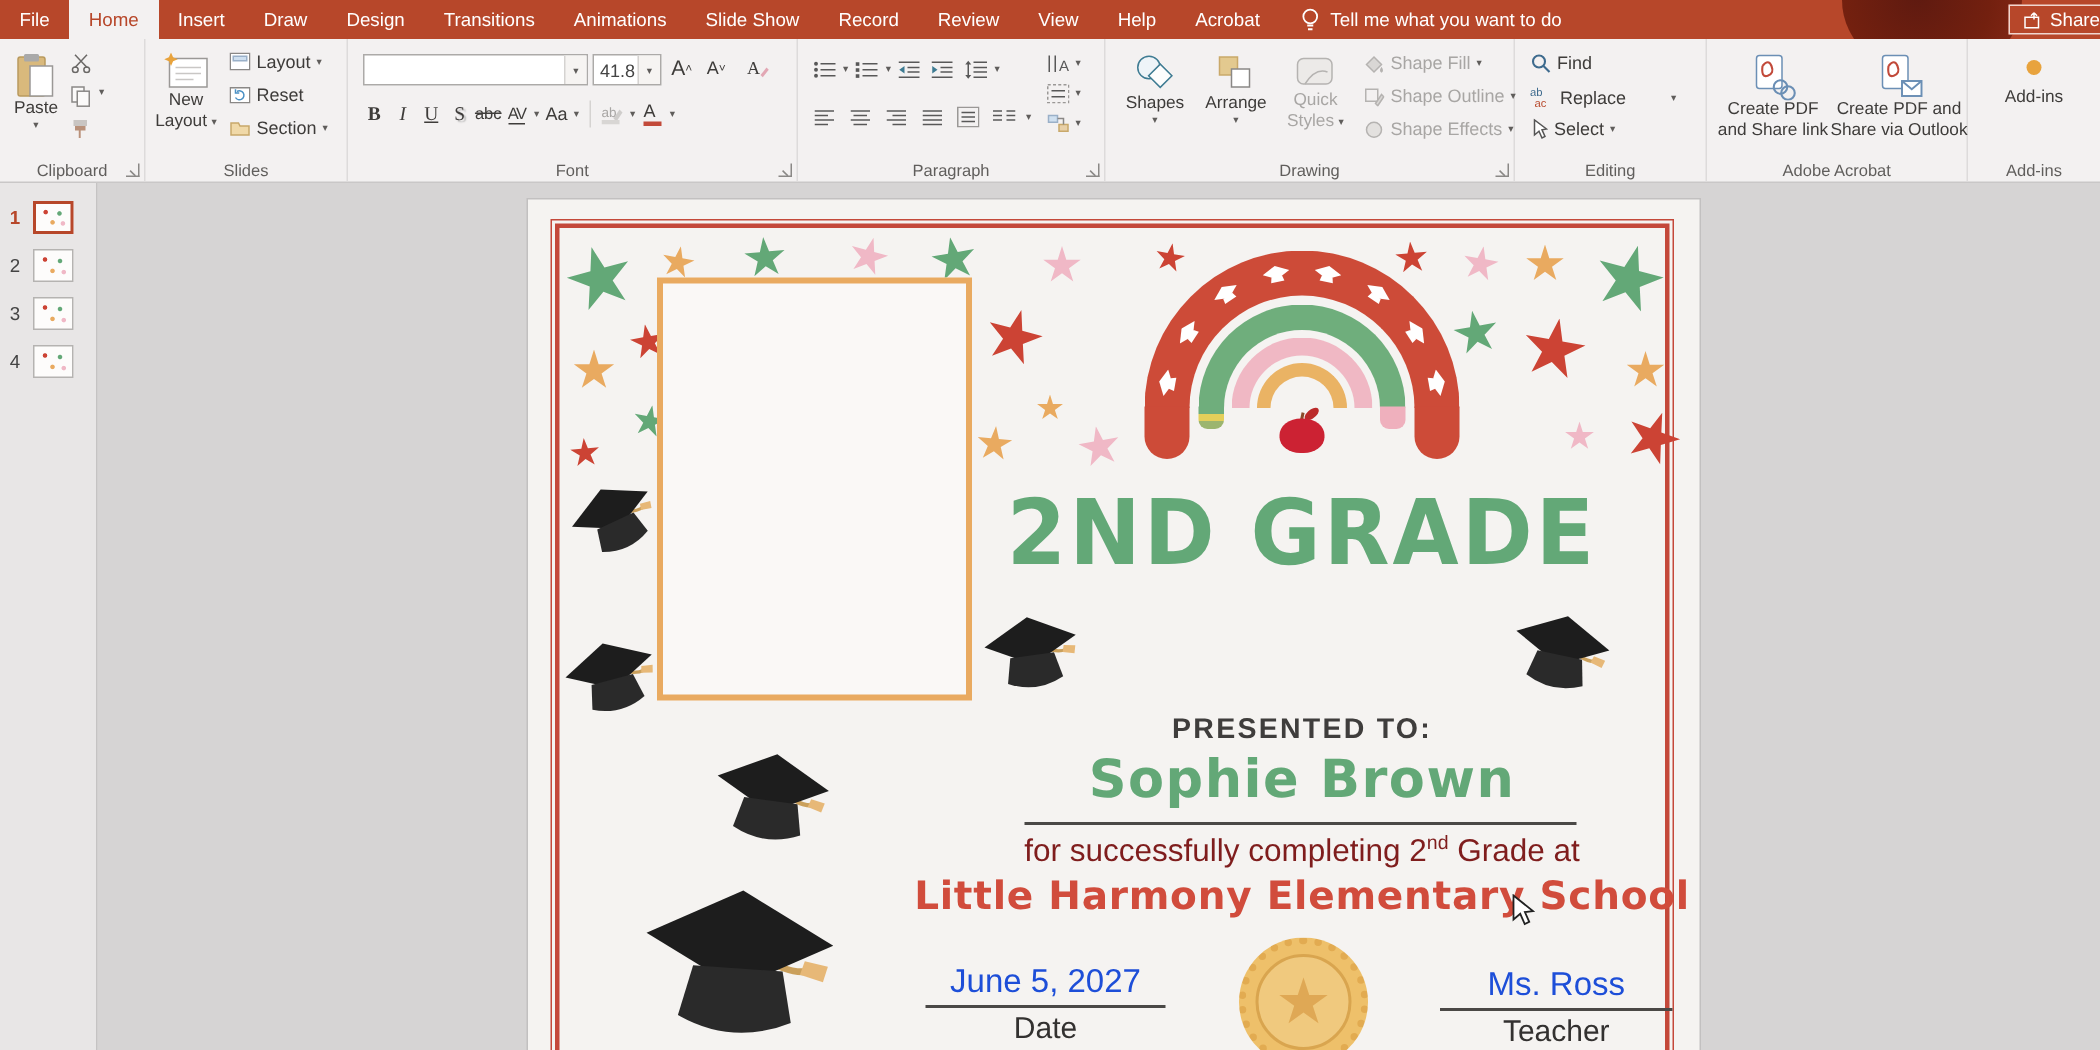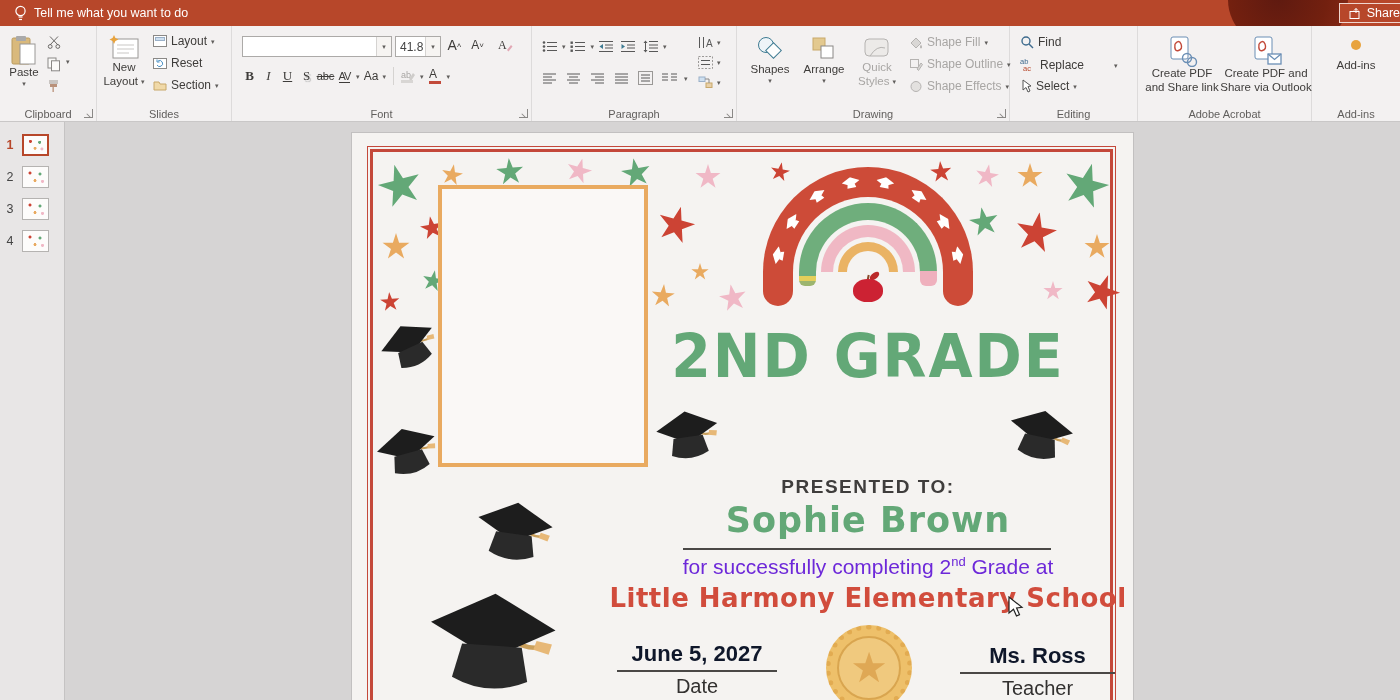--- a/index.html
+++ b/index.html
@@ -117,41 +117,56 @@
   
   .ctext{ position:absolute; left:516px; transform:translateX(-50%); white-space:nowrap; text-align:center; }
   #gradetitle{ top:190px; font-family:"DejaVu Sans", sans-serif; font-weight:800; font-size:57px;
     letter-spacing:2px; color:#63a877; transform:translateX(-50%) scaleY(1.06); }
   #diplomatitle{ top:266px; font-family:"DejaVu Sans", sans-serif; font-weight:800; font-size:46px;
     letter-spacing:3px; color:#cf4334; }
   #presented{ top:343px; font-size:19px; font-weight:600; letter-spacing:1.5px; color:#3f3d3c; }
   #studentname{ top:367px; font-family:"DejaVu Sans", sans-serif; font-weight:800; font-size:35px;
     letter-spacing:1px; color:#63a877; }
   #nameline{ position:absolute; left:331px; top:415px; width:368px; height:2px; background:#4a4846; }
-  #completing{ top:421px; font-size:21px; color:#6d28d9; }
+  #completing{ top:421px; font-size:21px; color:#7f1d1d; }
   #completing sup{ font-size:13px; }
   #schoolname{ top:450px; font-family:"DejaVu Sans", sans-serif; font-weight:800; font-size:26px;
     letter-spacing:0.5px; color:#d14c3c; }
   .sigblock{ position:absolute; width:160px; text-align:center; }
-  .sigval{ font-size:22px; color:#0f172a;font-weight:bold; }
+  .sigval{ font-size:22px; color:#1d4ed8; }
   .sigline{ height:1.5px; background:#4a4846; margin-top:3px; }
   .siglabel{ font-size:20px; color:#333130; margin-top:3px; }
   
   .medal{ position:absolute; left:474px; top:492px; width:86px; height:86px; }
   .medal .outer{ position:absolute; inset:0; border-radius:50%; background:#eec06a; border:5px dotted #e2ab51; }
   .medal .inner{ position:absolute; inset:11px; border-radius:50%; border:2px solid #d9a54f; background:#f0c97e;
     display:flex; align-items:center; justify-content:center; }
   .medal .mstar{ font-size:42px; color:#dfa855; line-height:1; }
   
   #cursor{ position:absolute; left:1008px; top:474px; z-index:40; }
 </style>
 </head>
 <body>
 
 <div id="tabbar">
+  <div id="tabs" style="display: flex;">
+      <div class="tab">File</div>
+      <div class="tab active">Home</div>
+      <div class="tab">Insert</div>
+      <div class="tab">Draw</div>
+      <div class="tab">Design</div>
+      <div class="tab">Transitions</div>
+      <div class="tab">Animations</div>
+      <div class="tab">Slide Show</div>
+      <div class="tab">Record</div>
+      <div class="tab">Review</div>
+      <div class="tab">View</div>
+      <div class="tab">Help</div>
+      <div class="tab">Acrobat</div>
+    </div>
   <div id="tellme">
     <span>
       <svg width="13" height="17" viewBox="0 0 13 17">
           <circle cx="6.5" cy="6" r="4.6" fill="none" stroke="#fff" stroke-width="1.2"></circle>
           <line x1="4.5" y1="12" x2="8.5" y2="12" stroke="#fff" stroke-width="1.2"></line>
           <line x1="5" y1="14.5" x2="8" y2="14.5" stroke="#fff" stroke-width="1.2"></line>
         </svg>
     </span>
     <span>Tell me what you want to do</span>
   </div>

